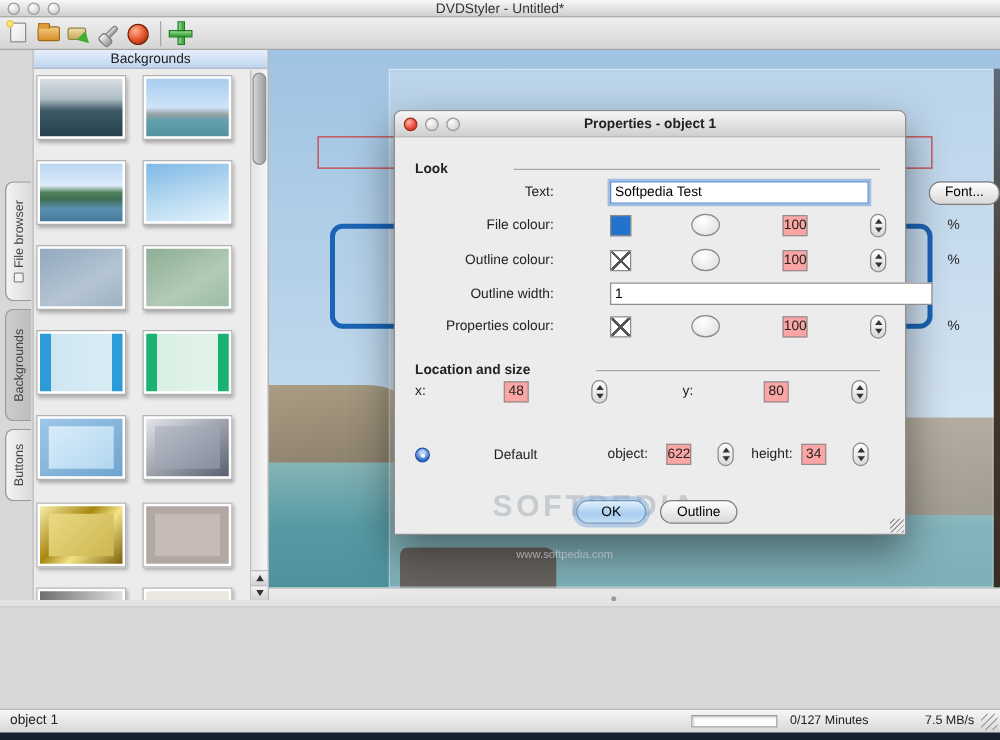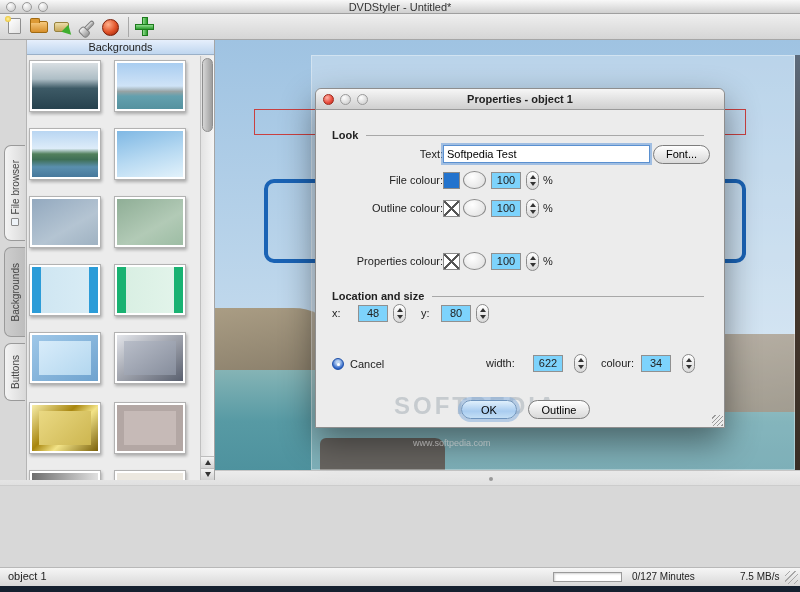--- a/index.html
+++ b/index.html
@@ -118,28 +118,28 @@
 
   
   .dialog{position:absolute;left:303px;top:88px;width:410px;height:340px;background:#ececec;
           border:1px solid #8e8e8e;border-radius:6px 6px 0 0;box-shadow:0 14px 34px rgba(0,0,0,.45);z-index:50;margin-left:12px;}
   .dlg-title{position:relative;height:21px;background:linear-gradient(#f6f6f6,#cfcfcf);
           border-bottom:1px solid #9a9a9a;border-radius:6px 6px 0 0;text-align:center;
           font-size:11px;font-weight:bold;color:#222;line-height:21px;}
   .dl{position:absolute;top:5px;width:11px;height:11px;border-radius:50%;border:1px solid #9a9a9a;
           background:radial-gradient(circle at 35% 30%,#fdfdfd,#c7c7c7);}
   .dl.red{background:radial-gradient(circle at 35% 30%,#ffb3a8,#e8493a 60%,#b03225);border-color:#9e2a1d;}
-  .drow{position:absolute;left:16px;display:flex;align-items:center;font-size:11px;height:20px;}
+  .drow{position:absolute;left:16px;display:flex;align-items:center;font-size:11px;height:20px;gap:45px;}
   .dlabel{width:111px;text-align:right;}
   .group-line{flex:1;height:1px;background:#a8a8a8;margin-left:8px;}
   .gtitle{font-weight:bold;}
   .tf{height:18px;border:1px solid #8e8e8e;background:#fff;font-size:11px;padding:1px 3px;
       font-family:"Liberation Sans",sans-serif;}
   .tf.focus{border-color:#5a90d0;box-shadow:0 0 0 2px rgba(110,160,220,.6);}
-  .numbox{width:30px;height:17px;border:1px solid #909090;background:#7dd3fc;text-align:center;line-height:15px;}
+  .numbox{width:20px;height:17px;border:1px solid #909090;background:#fca5a5;text-align:center;line-height:15px;}
   .spin{width:13px;height:19px;margin-left:5px;border:1px solid #8a8a8a;border-radius:7px;
       background:linear-gradient(#ffffff,#d8d8d8);display:flex;flex-direction:column;align-items:center;
       justify-content:center;gap:3px;}
   .sp-u{width:0;height:0;border-left:3px solid transparent;border-right:3px solid transparent;border-bottom:4px solid #333;}
   .sp-d{width:0;height:0;border-left:3px solid transparent;border-right:3px solid transparent;border-top:4px solid #333;}
   .sw{width:17px;height:17px;border:1px solid #8a8a8a;}
   .sw.none{background-color:#fff;background-image:
       linear-gradient(45deg,transparent 45%,#555 45%,#555 55%,transparent 55%),
       linear-gradient(135deg,transparent 45%,#555 45%,#555 55%,transparent 55%);}
   .ell{width:23px;height:18px;margin-left:3px;border:1px solid #8a8a8a;border-radius:50%;
@@ -345,20 +345,24 @@
       <span class="sw none"></span>
       <span class="ell"></span>
       <span class="numbox nb-ml">100</span>
       <span class="spin">
           <span class="sp-u"></span>
           <span class="sp-d"></span>
         </span>
       <span class="pct">%</span>
     </div>
 
+    <div class="drow" style="top:136px">
+      <span class="dlabel">Outline width:</span>
+      <input class="tf" style="width: 258px;" value="1">
+    </div>
 
     <div class="drow" style="top:162px">
       <span class="dlabel">Properties colour:</span>
       <span class="sw none"></span>
       <span class="ell"></span>
       <span class="numbox nb-ml">100</span>
       <span class="spin">
           <span class="sp-u"></span>
           <span class="sp-d"></span>
         </span>
@@ -381,28 +385,28 @@
       <span class="numbox">80</span>
       <span class="spin">
           <span class="sp-u"></span>
           <span class="sp-d"></span>
         </span>
     </div>
 
 
     <div class="drow" style="top:265px;right:18px;position:absolute">
       <span class="radio on"></span>
-      <span class="rlabel">Cancel</span>
-      <span class="abs" style="left:154px;top:3px">width:</span>
+      <span class="rlabel">Default</span>
+      <span class="abs" style="left:154px;top:3px">object:</span>
       <span class="numbox abs" style="left:201px;top:1px">622</span>
       <span class="spin abs" style="left:237px;top:0">
           <span class="sp-u"></span>
           <span class="sp-d"></span>
         </span>
-      <span class="abs" style="left:269px;top:3px">colour:</span>
+      <span class="abs" style="left:269px;top:3px">height:</span>
       <span class="numbox abs" style="left:309px;top:1px">34</span>
       <span class="spin abs" style="left:345px;top:0">
           <span class="sp-u"></span>
           <span class="sp-d"></span>
         </span>
     </div>
 
     <button class="pill default abs" style="left:145px;top:311px;width:56px">OK</button>
     <button class="pill abs" style="left:212px;top:311px;width:62px">Outline</button>
 

